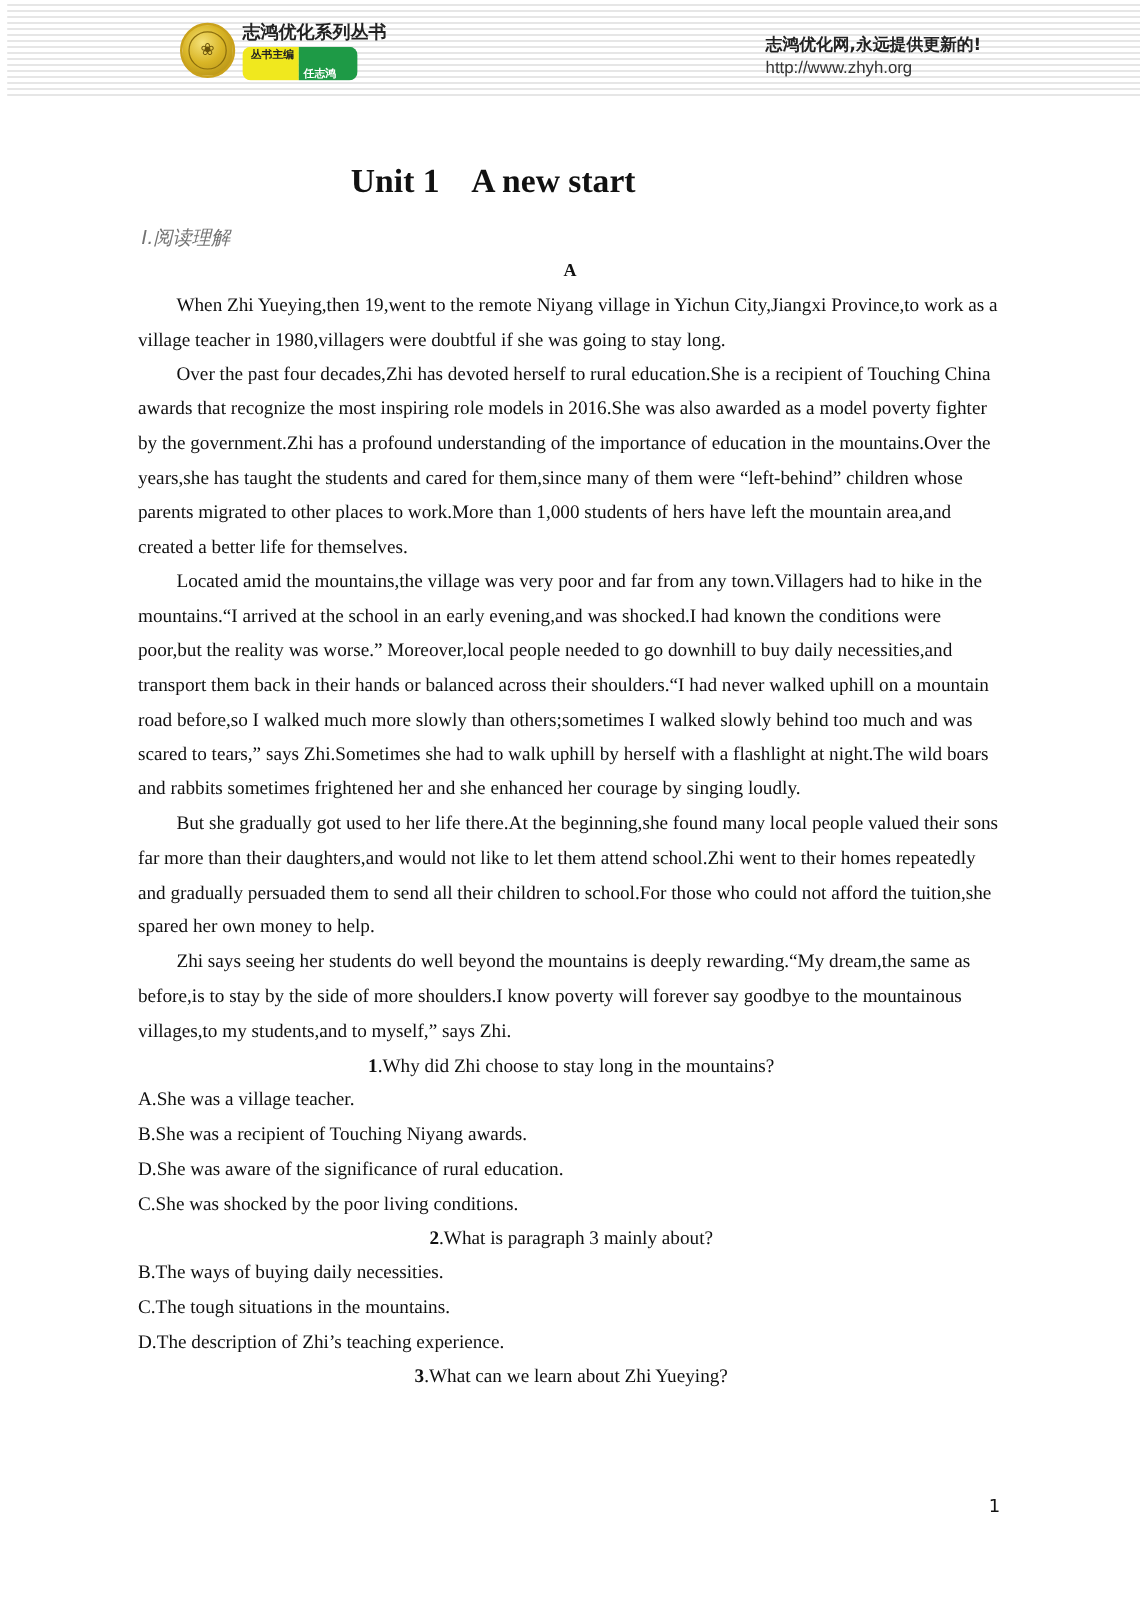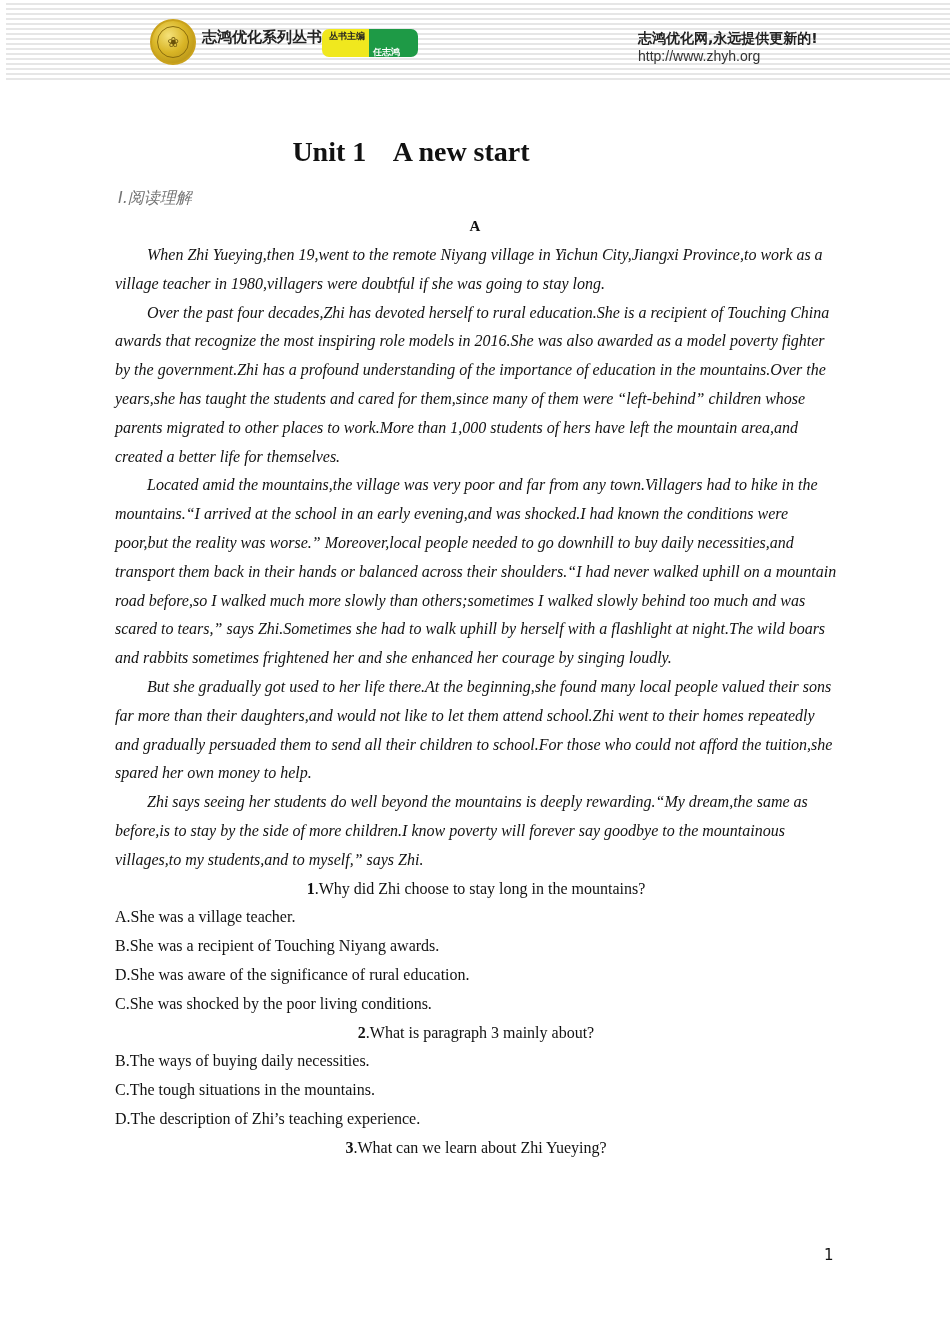--- a/index.html
+++ b/index.html
@@ -12,37 +12,37 @@
     .medal {
       width: 46px; height: 46px; border-radius: 50%;
       background: radial-gradient(circle at 40% 35%, #f5e27a 0%, #d9b526 45%, #a98512 100%);
       border: 2px solid #caa21c; box-sizing: border-box; display: flex; align-items: center; justify-content: center;
     }
     .medal-inner {
       width: 30px; height: 30px; border-radius: 50%; border: 1px solid #8a6d0d;
       display: flex; align-items: center; justify-content: center; font-size: 14px; color: #6a520a;
       font-family: "DejaVu Sans", sans-serif;
     }
-    .series { margin-left: 6px; display: flex; }
+    .series { margin-left: 6px; display: flex; flex-direction: column; }
     .series-title { font-family: "DejaVu Sans", sans-serif; font-weight: bold; font-size: 15px; color: #222; letter-spacing: 0px; line-height: 20px; }
     .editor-pill { display: flex; margin-top: 2px; height: 28px; border-radius: 7px; overflow: hidden; width: 96px; }
     .editor-pill .lbl { background: #f0e81e; color: #222; font-family: "DejaVu Sans", sans-serif; font-weight: bold; font-size: 9px; line-height: 14px; padding: 0 4px 0 7px; }
     .editor-pill .name { background: #1e9a46; color: #fff; font-family: "DejaVu Sans", sans-serif; font-weight: bold; font-size: 9px; line-height: 14px; padding: 16px 10px 0 4px; flex: 1; }
     .slogan { position: absolute; left: 632px; top: 28px; }
     .slogan-text { font-family: "DejaVu Sans", sans-serif; font-weight: bold; font-size: 14px; color: #222; line-height: 20px; }
     .slogan-url { font-family: "Liberation Sans", sans-serif; font-size: 14px; color: #333; line-height: 16px; }
 
     .title { position: absolute; left: 0; width: 822px; top: 136px; text-align: center;
       font-family: "Liberation Serif", serif; font-weight: bold; font-size: 28px; color: #111; white-space: pre; }
     .section { position: absolute; left: 118px; top: 188px; font-family: "DejaVu Sans", sans-serif; font-size: 16px; color: #737373; font-style: italic; }
     .passage-label { position: absolute; left: 0; width: 950px; top: 218px; text-align: center;
       font-family: "Liberation Serif", serif; font-weight: bold; font-size: 15px; }
     .content { position: absolute; left: 115px; top: 241px; width: 722px;
       font-family: "Liberation Serif", serif; font-size: 16px; line-height: 28.8px; color: #111; }
-    .content p { margin: 0; text-indent: 2em; text-align: left; font-style: italic; }
+    .content p { margin: 0; text-indent: 2em; text-align: left; }
     .q { margin: 0; text-align: center; }
     .q b { font-weight: bold; }
     .opt { margin: 0; }
     .page-num { position: absolute; left: 824px; top: 1246px; font-family: "DejaVu Sans", sans-serif; font-size: 15px; color: #111; }
   </style>
 </head>
 <body>
 
 <div class="header">
   <div class="logo-wrap">
@@ -65,21 +65,21 @@
 
 <div class="title">Unit 1    A new start</div>
 <div class="section">Ⅰ.阅读理解</div>
 <div class="passage-label">A</div>
 
 <div class="content">
   <p>When Zhi Yueying,then 19,went to the remote Niyang village in Yichun City,Jiangxi Province,to work as a village teacher in 1980,villagers were doubtful if she was going to stay long.</p>
   <p>Over the past four decades,Zhi has devoted herself to rural education.She is a recipient of Touching China awards that recognize the most inspiring role models in 2016.She was also awarded as a model poverty fighter by the government.Zhi has a profound understanding of the importance of education in the mountains.Over the years,she has taught the students and cared for them,since many of them were “left-behind” children whose parents migrated to other places to work.More than 1,000 students of hers have left the mountain area,and created a better life for themselves.</p>
   <p>Located amid the mountains,the village was very poor and far from any town.Villagers had to hike in the mountains.“I arrived at the school in an early evening,and was shocked.I had known the conditions were poor,but the reality was worse.” Moreover,local people needed to go downhill to buy daily necessities,and transport them back in their hands or balanced across their shoulders.“I had never walked uphill on a mountain road before,so I walked much more slowly than others;sometimes I walked slowly behind too much and was scared to tears,” says Zhi.Sometimes she had to walk uphill by herself with a flashlight at night.The wild boars and rabbits sometimes frightened her and she enhanced her courage by singing loudly.</p>
   <p>But she gradually got used to her life there.At the beginning,she found many local people valued their sons far more than their daughters,and would not like to let them attend school.Zhi went to their homes repeatedly and gradually persuaded them to send all their children to school.For those who could not afford the tuition,she spared her own money to help.</p>
-  <p>Zhi says seeing her students do well beyond the mountains is deeply rewarding.“My dream,the same as before,is to stay by the side of more children.I know poverty will forever say goodbye to the mountainous villages,to my students,and to myself,” says Zhi.</p>
+  <p>Zhi says seeing her students do well beyond the mountains is deeply rewarding.“My dream,the same as before,is to stay by the side of more shoulders.I know poverty will forever say goodbye to the mountainous villages,to my students,and to myself,” says Zhi.</p>
 
   <div class="q"><b>1</b><span>.Why did Zhi choose to stay long in the mountains?</span></div>
   <div class="opt">A.She was a village teacher.</div>
   <div class="opt">B.She was a recipient of Touching Niyang awards.</div>
   <div class="opt">D.She was aware of the significance of rural education.</div>
   <div class="opt">C.She was shocked by the poor living conditions.</div>
 
   <div class="q"><b>2</b><span>.What is paragraph 3 mainly about?</span></div>
   <div class="opt">B.The ways of buying daily necessities.</div>
   <div class="opt">C.The tough situations in the mountains.</div>

